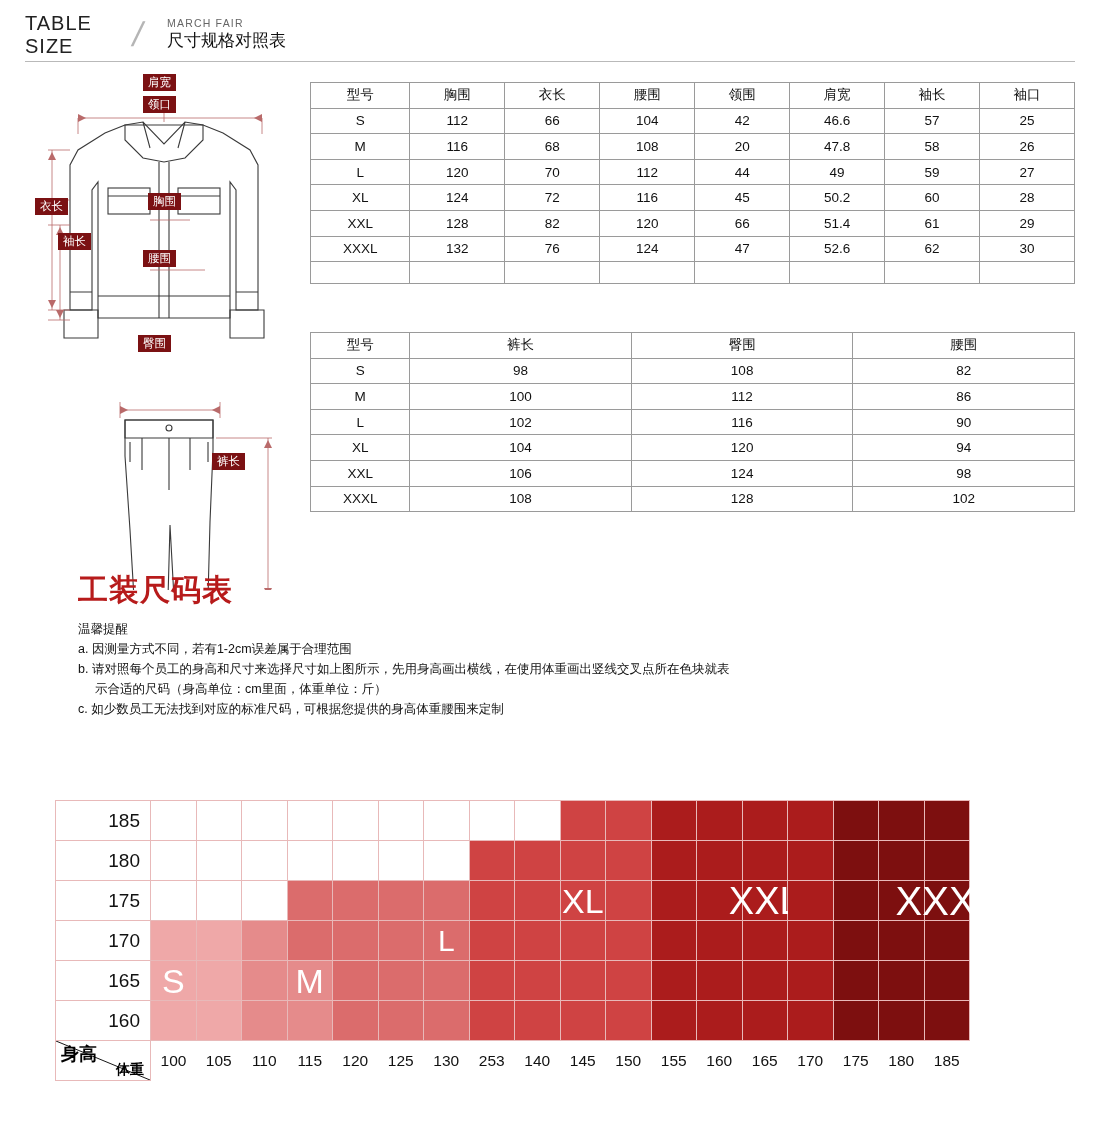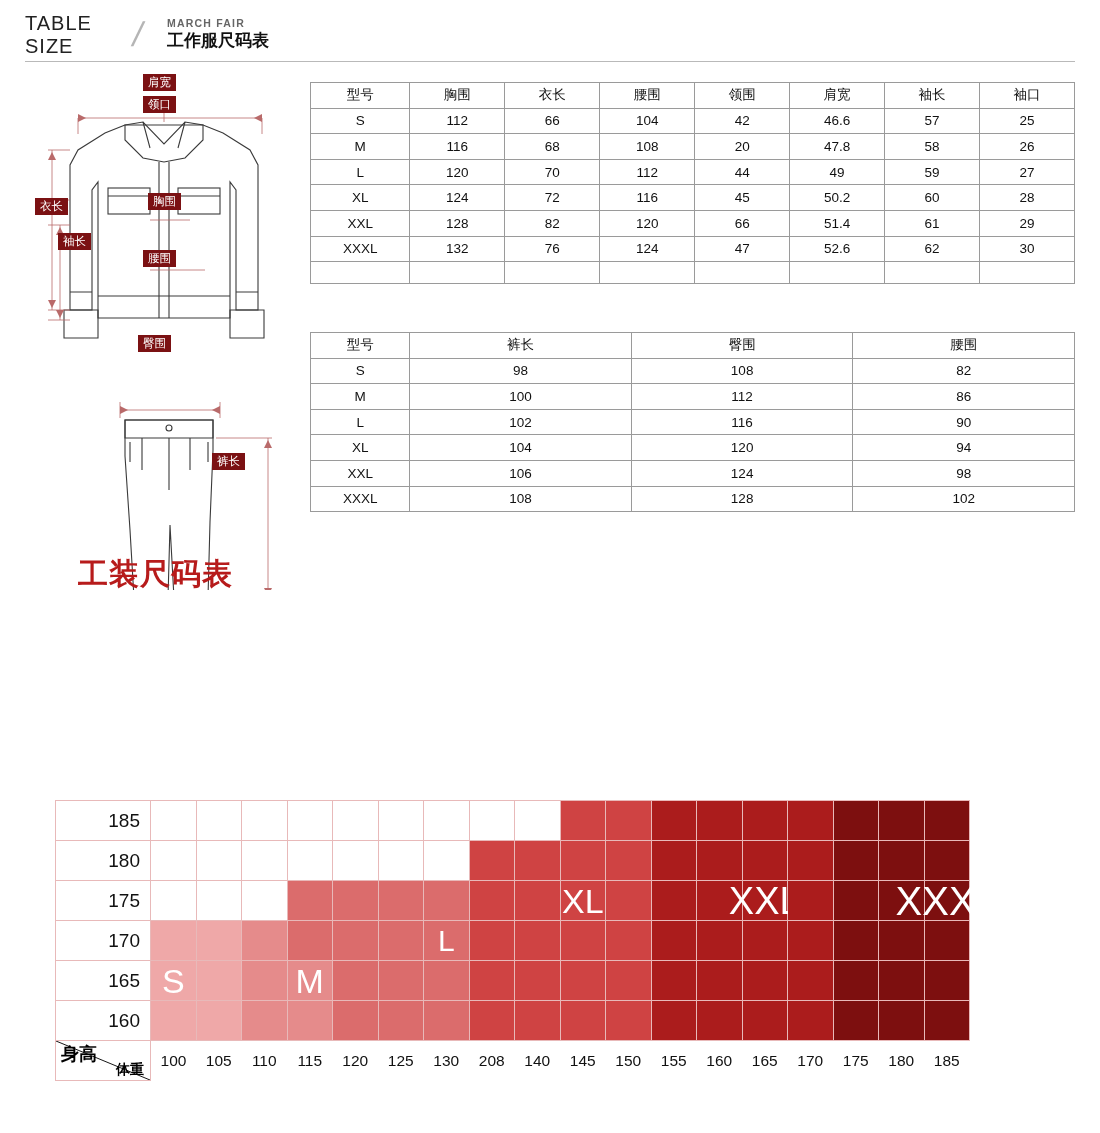--- a/index.html
+++ b/index.html
@@ -18,21 +18,21 @@
     border-bottom:1px solid #b9b9b9;
     display:flex; align-items:center;
   }
   .hdr-left { width:90px; line-height:1.15; }
   .hdr-left .l1 { font-size:20px; letter-spacing:1px; color:#222; }
   .hdr-left .l2 { font-size:20px; letter-spacing:1px; color:#222; }
   .hdr-slash {
     width:46px; text-align:center; font-size:34px; color:#b5b5b5;
     transform: skewX(-12deg); font-weight:300;
   }
-  .hdr-right { line-height:1.3; padding-left:6px;font-weight:bold; }
+  .hdr-right { line-height:1.3; padding-left:6px; }
   .hdr-right .en { font-size:10.5px; letter-spacing:1.2px; color:#666; }
   .hdr-right .cn { font-size:17px; color:#111; }
 
   
   .illus { position:absolute; left:30px; top:70px; width:270px; height:520px; }
   .illus svg { display:block; }
   .tag {
     position:absolute; background:#7b1113; color:#fff; font-size:11.5px;
     padding:1px 5px; white-space:nowrap; line-height:15px;
   }
@@ -48,21 +48,21 @@
   .title-row td.t-right { text-align:left; padding-left:60px; font-size:16px; }
   th, td.cell {
     border:1px solid #9a9a9a; height:25.6px; text-align:center;
     font-size:13.5px; color:#111; background:#fff; font-weight:normal;
   }
   th { font-size:13.5px; }
   .spacer td { border:1px solid #9a9a9a; height:22px; background:#fff; }
   .tbl2-wrap { position:absolute; left:310px; top:332px; width:765px; }
 
   
-  .notes { position:absolute; left:78px; top:554px; width:980px; }
+  .notes { position:absolute; left:78px; top:570px; width:980px; }
   .notes h2 { margin:0 0 8px 0; font-size:30px; color:#b71b1b; font-weight:bold; letter-spacing:1px; }
   .notes .nt { font-size:12.5px; color:#111; line-height:20px; }
   .notes .nt .ln { white-space:pre; }
   .notes .nt .ln.indent { padding-left:17px; }
 
   
   .matrix { position:absolute; left:55px; top:800px; }
   .mtx-table { border-collapse:collapse; }
   .mtx-table td {
     width:45.5px; height:40px; padding:0; border:1px solid #e8b9b9;
@@ -96,21 +96,21 @@
 <body>
 
 <div class="header">
   <div class="hdr-left">
     <div class="l1">TABLE</div>
     <div class="l2">SIZE</div>
   </div>
   <div class="hdr-slash">/</div>
   <div class="hdr-right">
     <div class="en">MARCH FAIR</div>
-    <div class="cn">工作服尺码表</div>
+    <div class="cn">尺寸规格对照表</div>
   </div>
 </div>
 
 <div class="illus">
   <svg width="270" height="520" viewBox="0 0 270 520">
     <g fill="none" stroke="#3a3a3a" stroke-width="1.1">
 
       <path d="M95 55 L75 63 L48 80 L40 95 L40 240 L62 240 L62 120 L68 112 L68 248 L200 248 L200 112 L206 120 L206 240 L228 240 L228 95 L220 80 L193 63 L173 55 Z"></path>
 
       <path d="M95 55 L113 52 L134 74 L155 52 L173 55 L173 70 L155 88 L134 92 L113 88 L95 70 Z"></path>
@@ -307,20 +307,27 @@
         <td class="cell">108</td>
         <td class="cell">128</td>
         <td class="cell">102</td>
       </tr>
     </tbody>
   </table>
 </div>
 
 <div class="notes">
   <h2>工装尺码表</h2>
+  <div class="nt">
+    <div class="ln">温馨提醒</div>
+    <div class="ln">a. 因测量方式不同，若有1-2cm误差属于合理范围</div>
+    <div class="ln">b. 请对照每个员工的身高和尺寸来选择尺寸如上图所示，先用身高画出横线，在使用体重画出竖线交叉点所在色块就表</div>
+    <div class="ln indent">示合适的尺码（身高单位：cm里面，体重单位：斤）</div>
+    <div class="ln">c. 如少数员工无法找到对应的标准尺码，可根据您提供的身高体重腰围来定制</div>
+  </div>
 </div>
 
 <div class="matrix">
   <table class="mtx-table">
     <tbody id="matrix-body">
         <tr>
           <td class="rowlbl">185</td>
           <td class="lbl-cell" style="background: rgb(255, 255, 255);"></td>
           <td class="lbl-cell" style="background: rgb(255, 255, 255);"></td>
           <td class="lbl-cell" style="background: rgb(255, 255, 255);"></td>
@@ -465,21 +472,21 @@
             <div class="cw">身高</div>
             <div class="ch">体重</div>
           </td>
           <td class="collbl">100</td>
           <td class="collbl">105</td>
           <td class="collbl">110</td>
           <td class="collbl">115</td>
           <td class="collbl">120</td>
           <td class="collbl">125</td>
           <td class="collbl">130</td>
-          <td class="collbl">208</td>
+          <td class="collbl">253</td>
           <td class="collbl">140</td>
           <td class="collbl">145</td>
           <td class="collbl">150</td>
           <td class="collbl">155</td>
           <td class="collbl">160</td>
           <td class="collbl">165</td>
           <td class="collbl">170</td>
           <td class="collbl">175</td>
           <td class="collbl">180</td>
           <td class="collbl">185</td>

